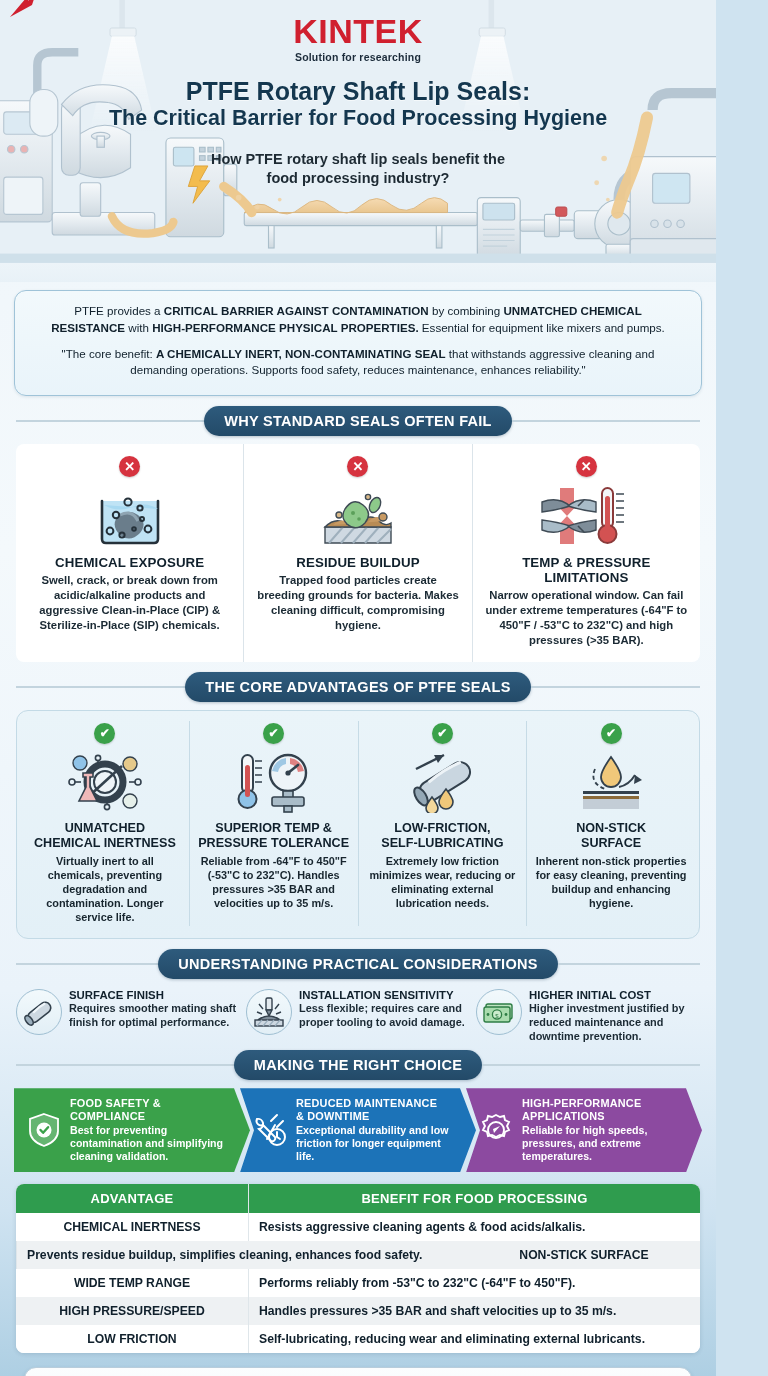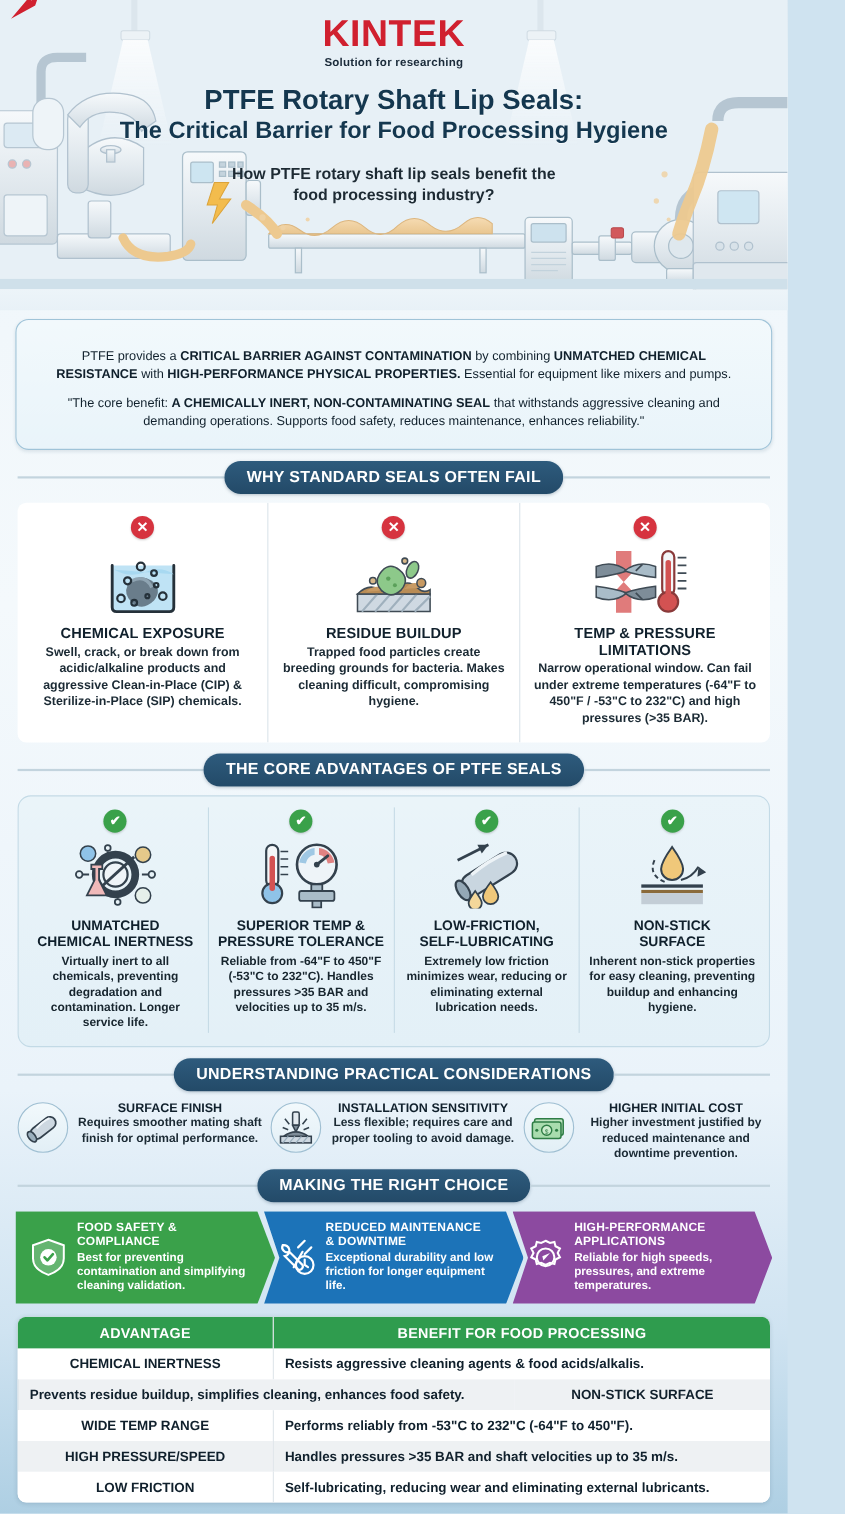--- a/index.html
+++ b/index.html
@@ -47,21 +47,21 @@
     font-size: 14.5px; font-weight: 600; line-height: 1.33;
   }
 
   
   .intro {
     position: relative;
     margin: 8px 14px 0;
     background: linear-gradient(180deg,#f2f9fc 0%,#e9f4fa 100%);
     border: 1px solid #9fc3d8;
     border-radius: 12px;
-    padding: 25px 22px 16px;
+    padding: 12px 22px 16px;
     text-align:center;
     box-shadow: 0 1px 3px rgba(40,80,110,.12);
   }
   .intro p { font-size: 11.6px; color:#10202c; line-height: 1.45; }
   .intro p + p { margin-top: 9px; }
   .intro b { font-weight: 800; }
 
   
   .banner-row {
     position: relative; display:flex; align-items:center; justify-content:center;
@@ -108,21 +108,21 @@
     width: 21px; height: 21px; border-radius: 50%;
     background:#3aa14a; color:#fff; font-size: 12px; font-weight: 800;
     display:flex; align-items:center; justify-content:center;
     margin: 0 auto 5px; box-shadow: 0 1px 2px rgba(0,0,0,.18);
   }
   .adv-title { font-size: 12.6px; font-weight: 800; color:#10202c; line-height: 1.18; margin-bottom: 3px; }
   .adv-text { font-size: 10.9px; color:#17252e; line-height: 1.3; font-weight: 600; }
 
   
   .cons-wrap { display:flex; margin: 10px 16px 0; gap: 6px; }
-  .cons-item { flex:1; display:flex; align-items:flex-start; gap: 7px; text-align: center; }
+  .cons-item { flex:1; display:flex; align-items:flex-start; gap: 7px; }
   .cons-circle {
     width: 46px; height: 46px; min-width:46px; border-radius:50%;
     background: linear-gradient(180deg,#f2f9fc,#e2eff6);
     border:1px solid #9fbfd2; display:flex; align-items:center; justify-content:center;
   }
   .cons-title { font-size: 11.4px; font-weight: 800; color:#10202c; }
   .cons-text { font-size: 10.9px; font-weight: 600; color:#1b2a34; line-height:1.28; margin-top:1px;}
 
   
   .choice-wrap { display:flex; margin: 8px 14px 0; }

